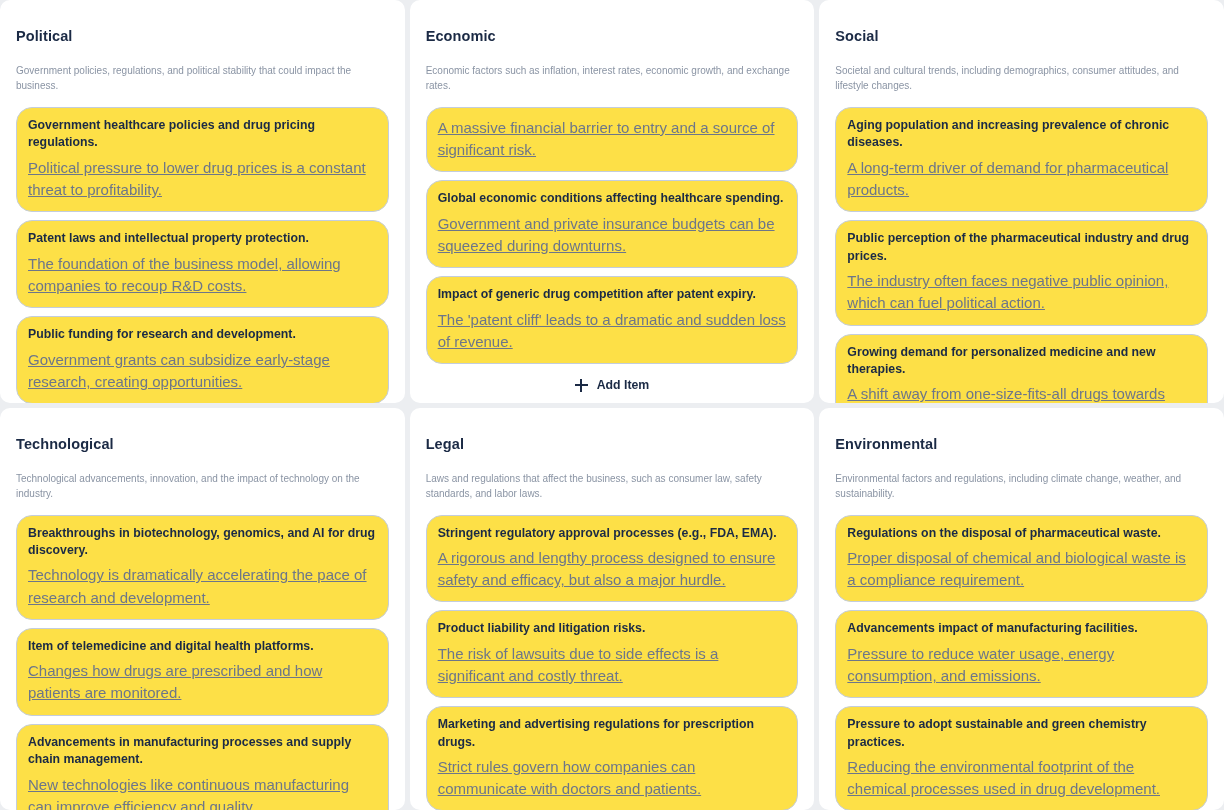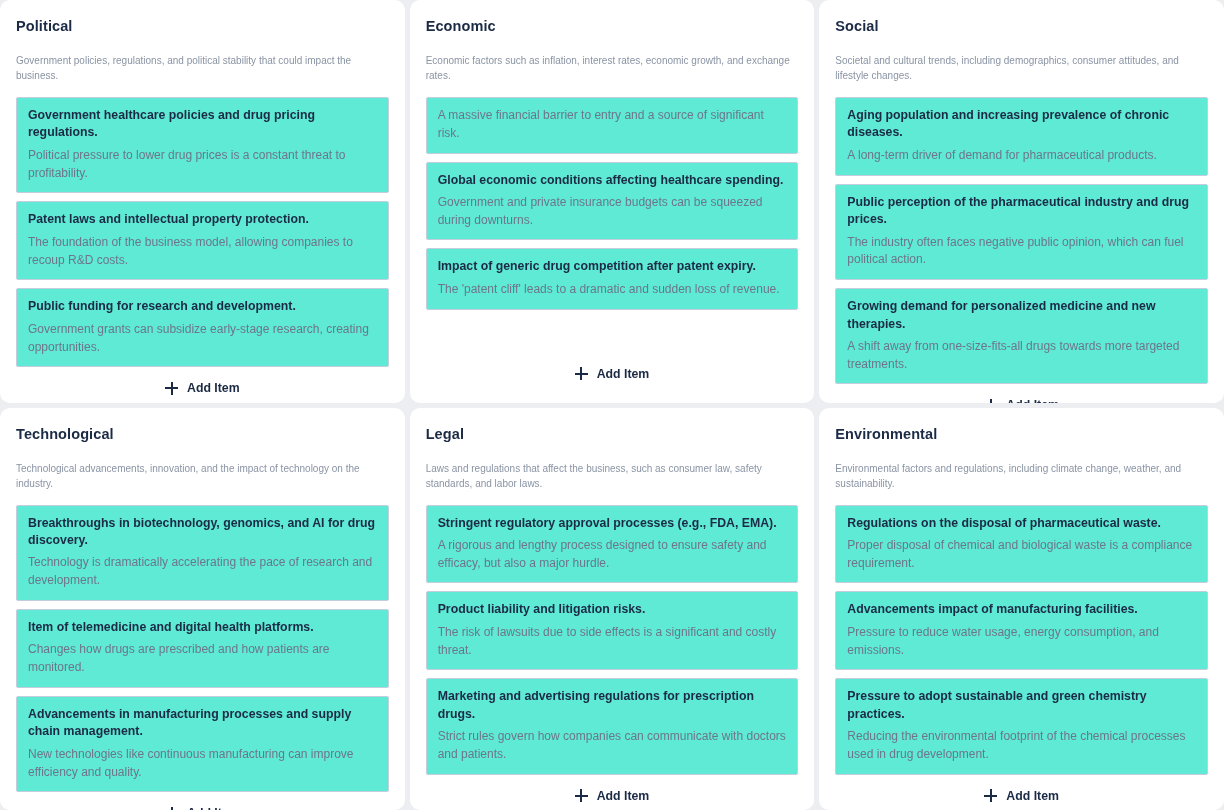--- a/index.html
+++ b/index.html
@@ -18,21 +18,21 @@
     grid-template-rows: repeat(2, 1fr);
     gap: 5px;
     width: 1224px;
     height: 810px;
     padding: 0;
   }
 
   .category-card {
     background: #ffffff;
     border-radius: 10px;
-    padding: 18px 16px 14px 16px;
+    padding: 28px 16px 14px 16px;
     display: flex;
     flex-direction: column;
     overflow: hidden;
   }
 
   .category-title {
     font-size: 14.5px;
     font-weight: bold;
     color: #1b2a45;
     letter-spacing: 0.1px;
@@ -48,37 +48,38 @@
   }
 
   .items-list {
     display: flex;
     flex-direction: column;
     gap: 8px;
   }
 
   .item-card {
     border: 1px solid #c3cddd;
-    border-radius: 2px;
-    background: #5eead4;
+    border-radius: 16px;
+    background: #fde047;
     padding: 9px 11px 10px 11px;
   }
 
   .item-title {
     font-size: 12.3px;
     font-weight: bold;
     color: #1b2a45;
     line-height: 1.42;
     margin-bottom: 5px;
   }
 
   .item-desc {
-    font-size: 12px;
+    font-size: 15px;
     line-height: 1.48;
     color: #6d7689;
+    text-decoration: underline;
   }
 
   .add-item-row {
     margin-top: auto;
     display: flex;
     align-items: center;
     justify-content: center;
     padding-top: 14px;
     padding-bottom: 8px;
   }

